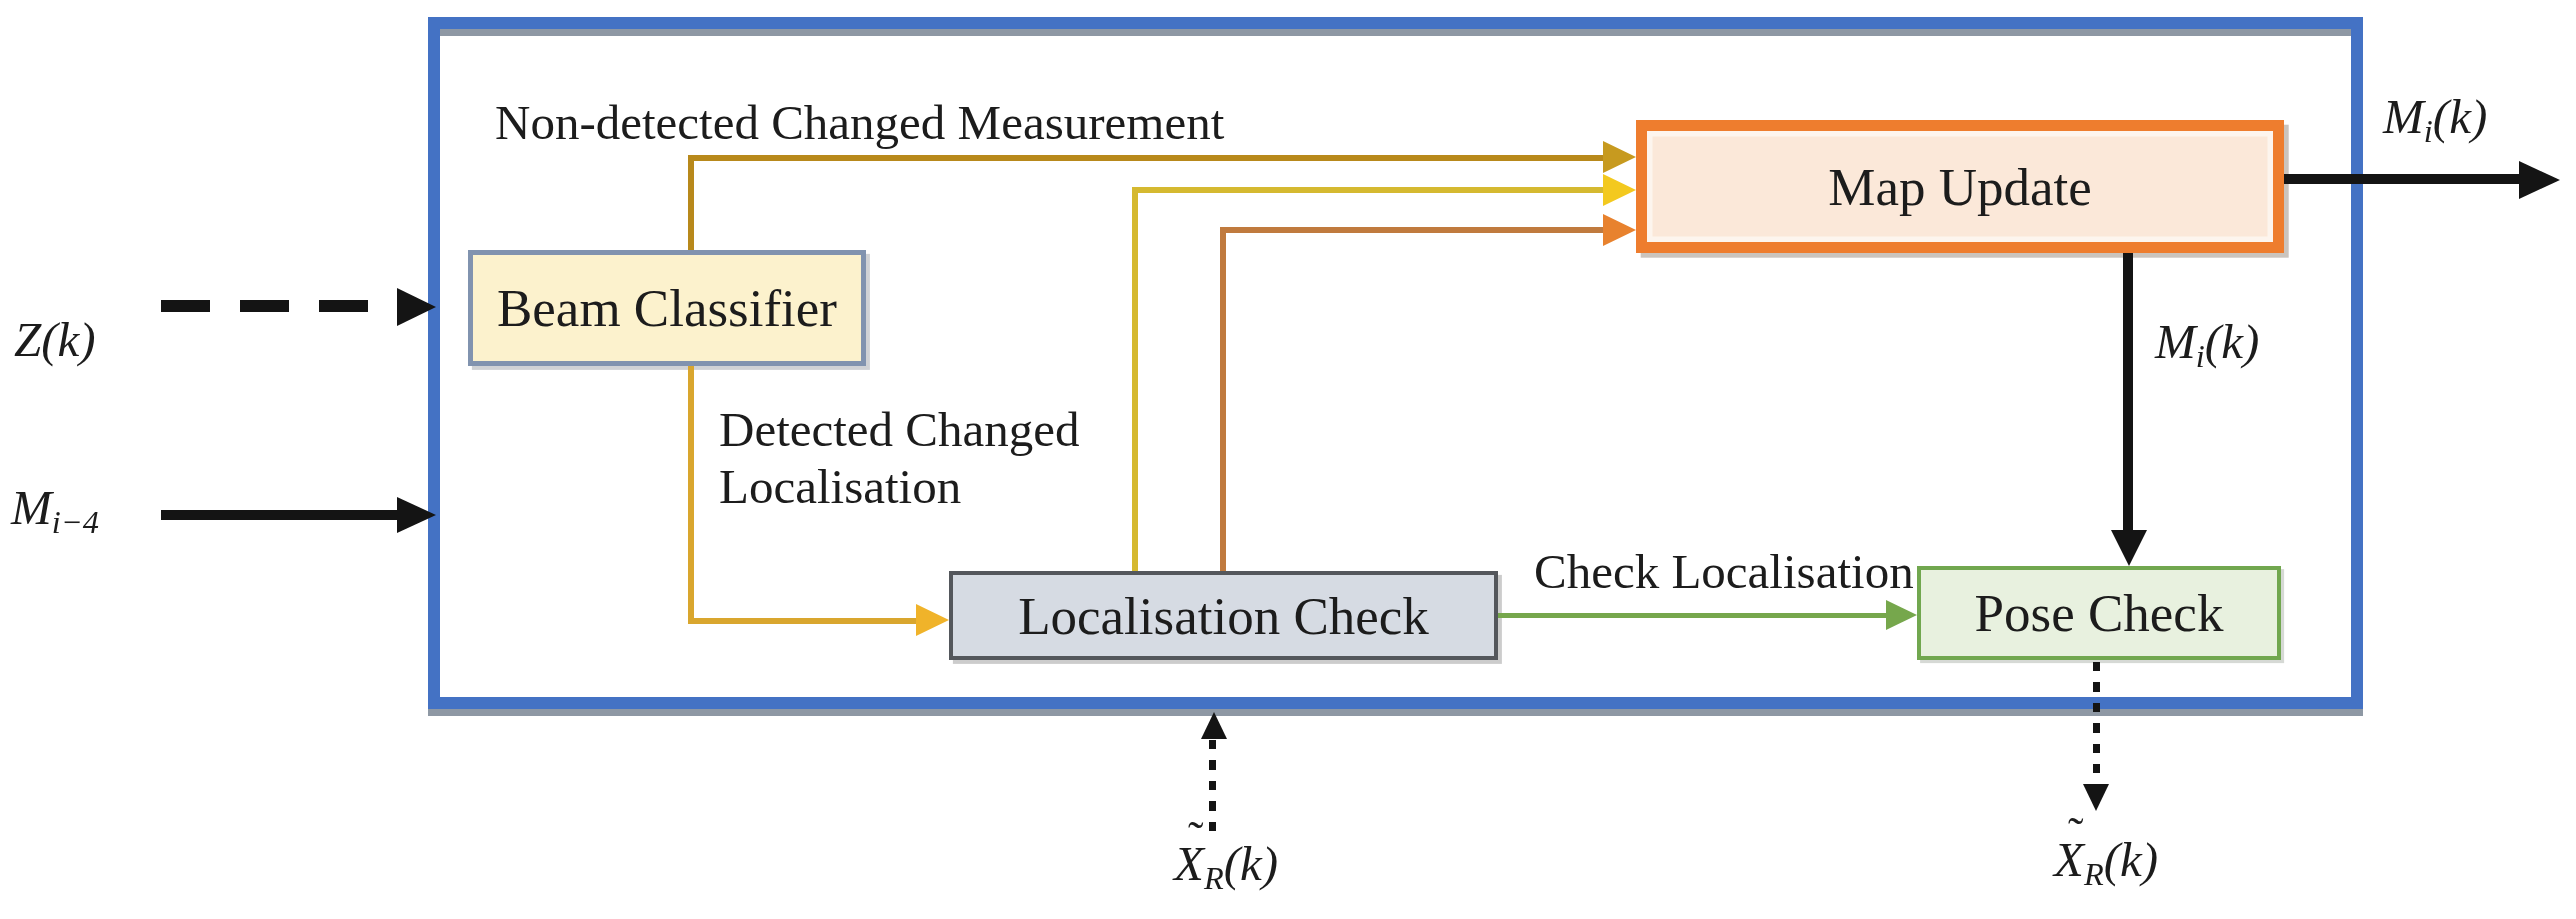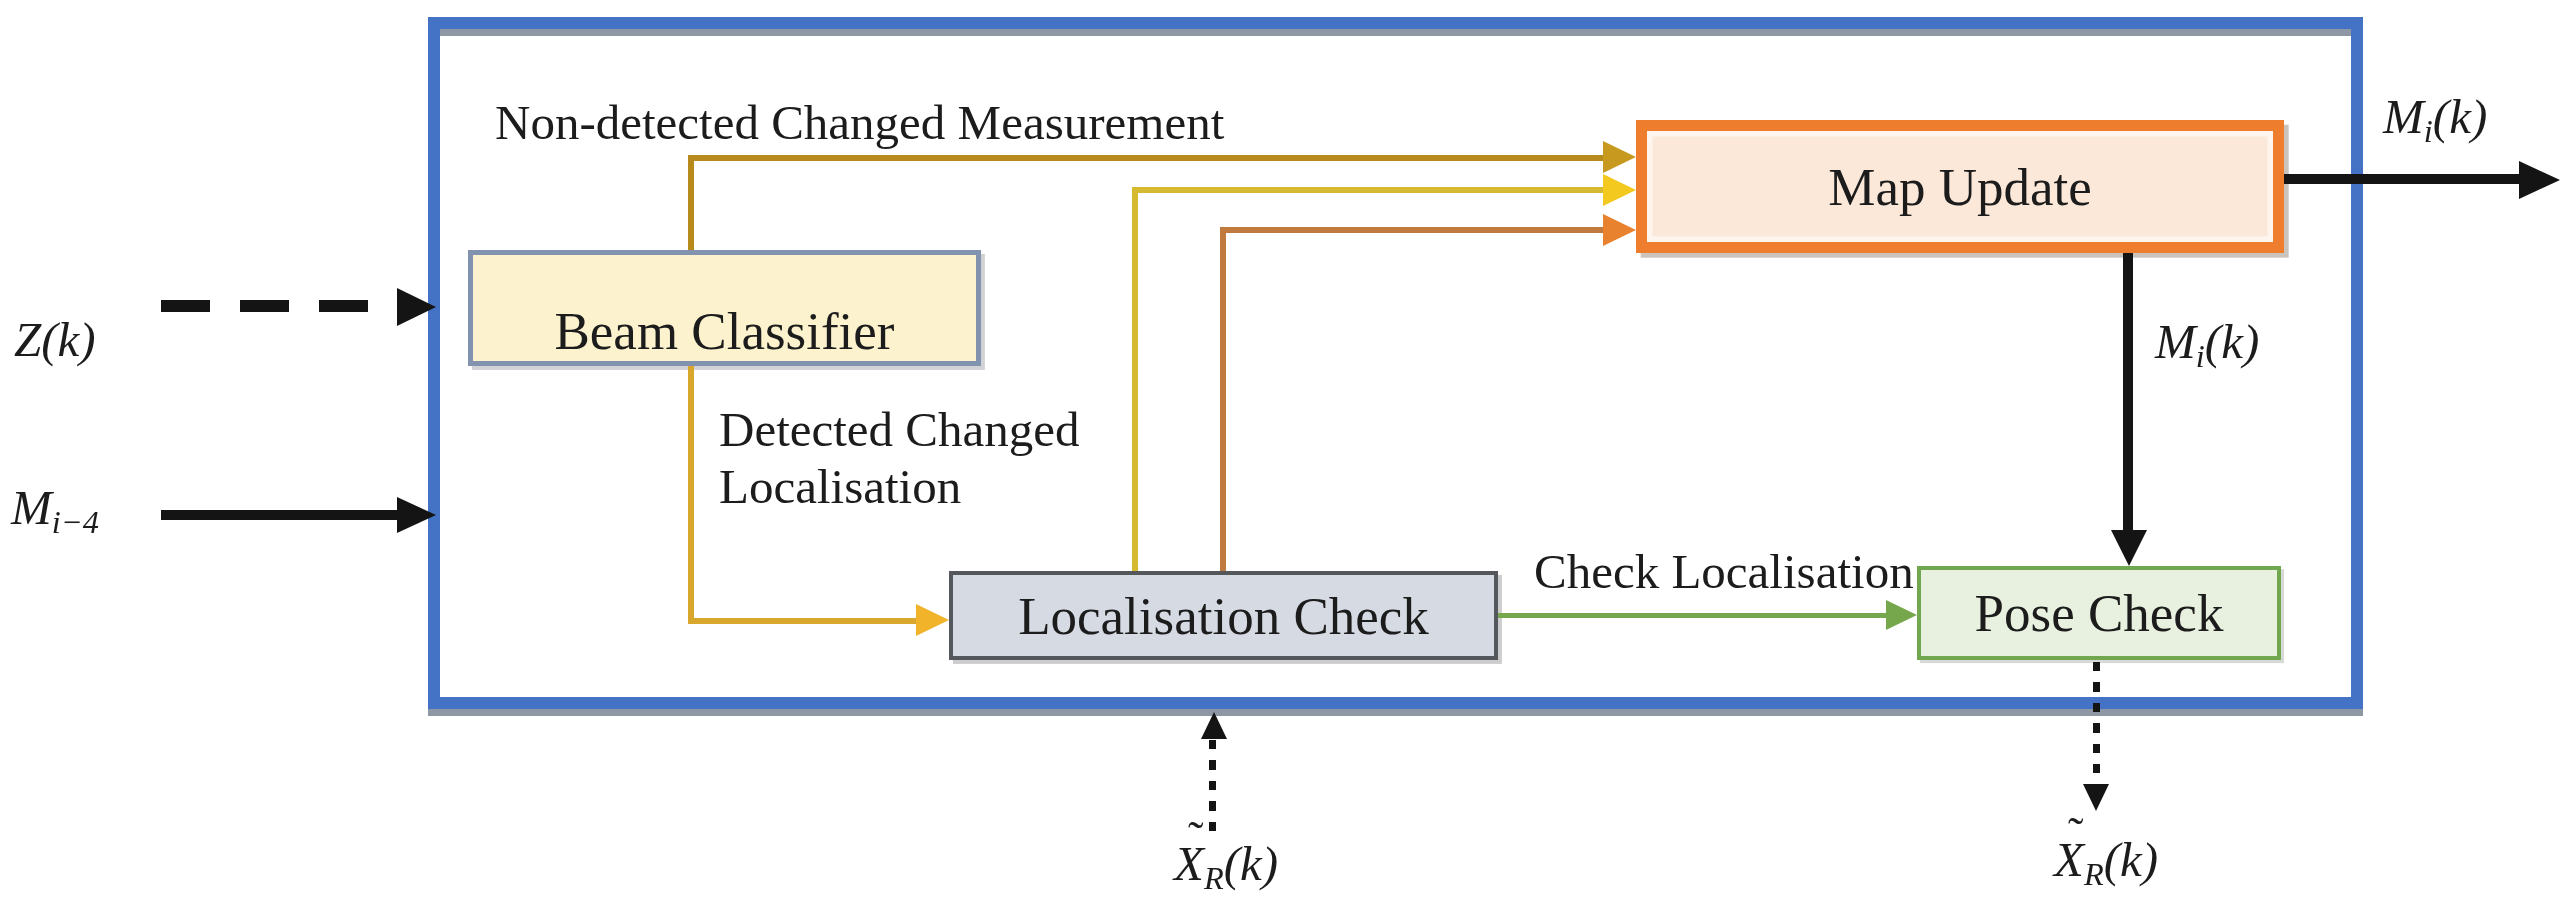--- a/index.html
+++ b/index.html
@@ -6,22 +6,22 @@
   .stage{position:relative;width:2576px;height:919px;background:#ffffff;overflow:hidden;
          font-family:"Liberation Serif","DejaVu Serif",serif;color:#1c1c1c;}
 
   
   .rect{position:absolute;box-sizing:border-box;}
   .shadow-frame{left:428px;top:23.6px;width:1935px;height:692px;border:12.6px solid #8e98a4;z-index:1;}
   .outer-frame{left:428px;top:17.3px;width:1935px;height:692px;border:12.6px solid #4472c4;z-index:2;}
 
   .block{position:absolute;box-sizing:border-box;display:flex;align-items:center;justify-content:center;
          z-index:4;font-size:53px;}
-  .beam{left:468px;top:250px;width:513px;height:116px;background:#fcf2cd;border:5.5px solid #8193af;
-        box-shadow:3.9px 3.9px 0 rgba(120,125,135,.35);align-items:flex-end;}
+  .beam{left:468px;top:250px;width:398px;height:116px;background:#fcf2cd;border:5.5px solid #8193af;
+        box-shadow:3.9px 3.9px 0 rgba(120,125,135,.35);}
   .map{left:1636px;top:120px;width:648px;height:133px;background:#fbe8d9;border:11.8px solid #ee7d2e;
        box-shadow:4.7px 4.7px 0 rgba(160,148,135,.55), inset 0 0 0 5.5px #fdf5ee;align-items:center;}
   .check{left:949px;top:571px;width:549px;height:89px;background:#d6dbe3;border:4.7px solid #54575c;
          box-shadow:3.9px 3.9px 0 rgba(110,110,110,.35);}
   .pose{left:1917px;top:566px;width:364px;height:94px;background:#e8f1df;border:4.7px solid #71a74f;
         box-shadow:3.1px 3.1px 0 rgba(120,130,115,.3);}
 
   
   .hline,.vline{position:absolute;z-index:5;}
   .hline{height:5.5px;}

